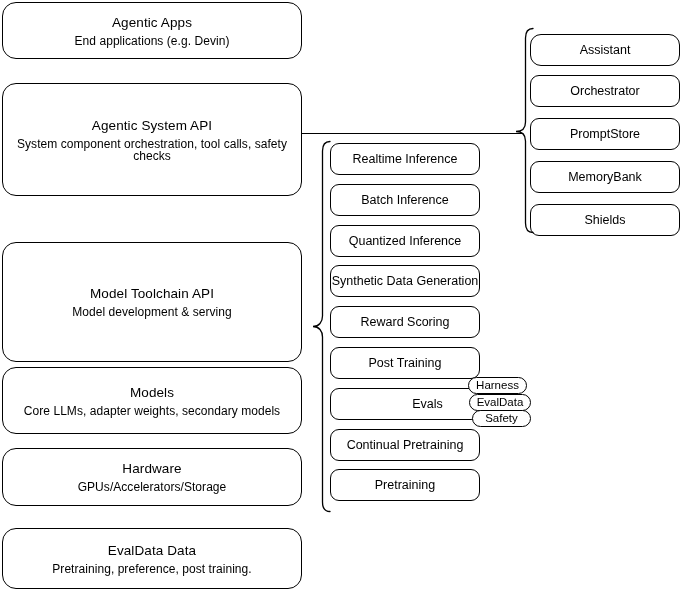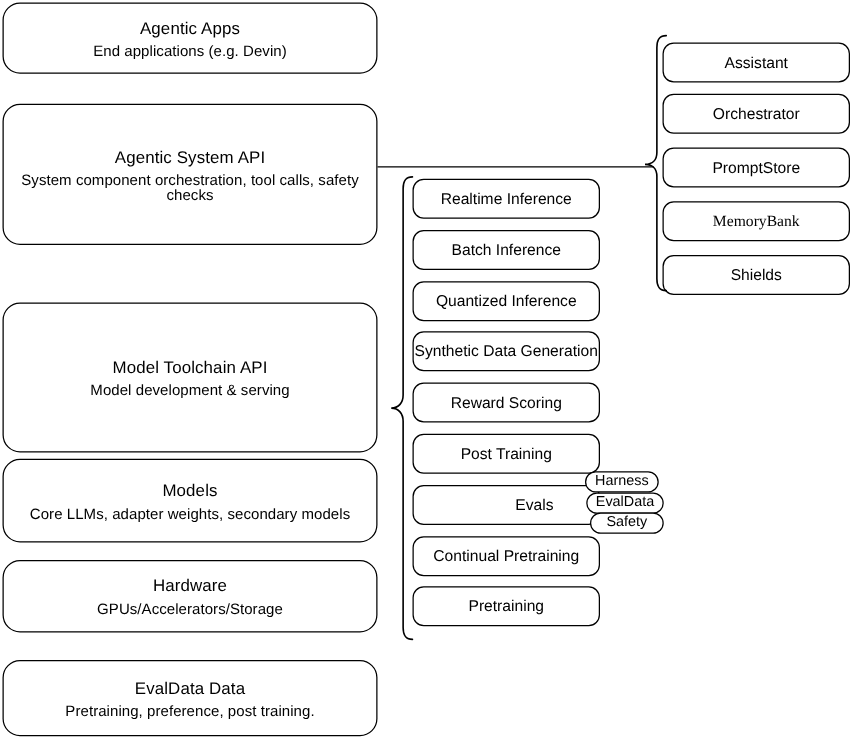--- a/index.html
+++ b/index.html
@@ -167,29 +167,29 @@
   <div class="tag" style="left:468px; top:377px; width:59px;">
     <span>Harness</span>
   </div>
   <div class="tag" style="left:469px; top:394px; width:62px;">
     <span>EvalData</span>
   </div>
   <div class="tag" style="left:472px; top:410px; width:59px;">
     <span>Safety</span>
   </div>
 
-  <div class="box item right-item" style="top:34px;">
+  <div class="box item right-item" style="top:34px;border-radius:11px;">
     <span>Assistant</span>
   </div>
   <div class="box item right-item" style="top:75px;">
     <span>Orchestrator</span>
   </div>
   <div class="box item right-item" style="top:118px;">
     <span>PromptStore</span>
   </div>
-  <div class="box item right-item" style="top:161px;font-family:Liberation Serif, serif;">
+  <div class="box item right-item" style="top:161px;">
     <span>MemoryBank</span>
   </div>
   <div class="box item right-item" style="top:204px;">
     <span>Shields</span>
   </div>
 
 </div>
 
 </body></html>

